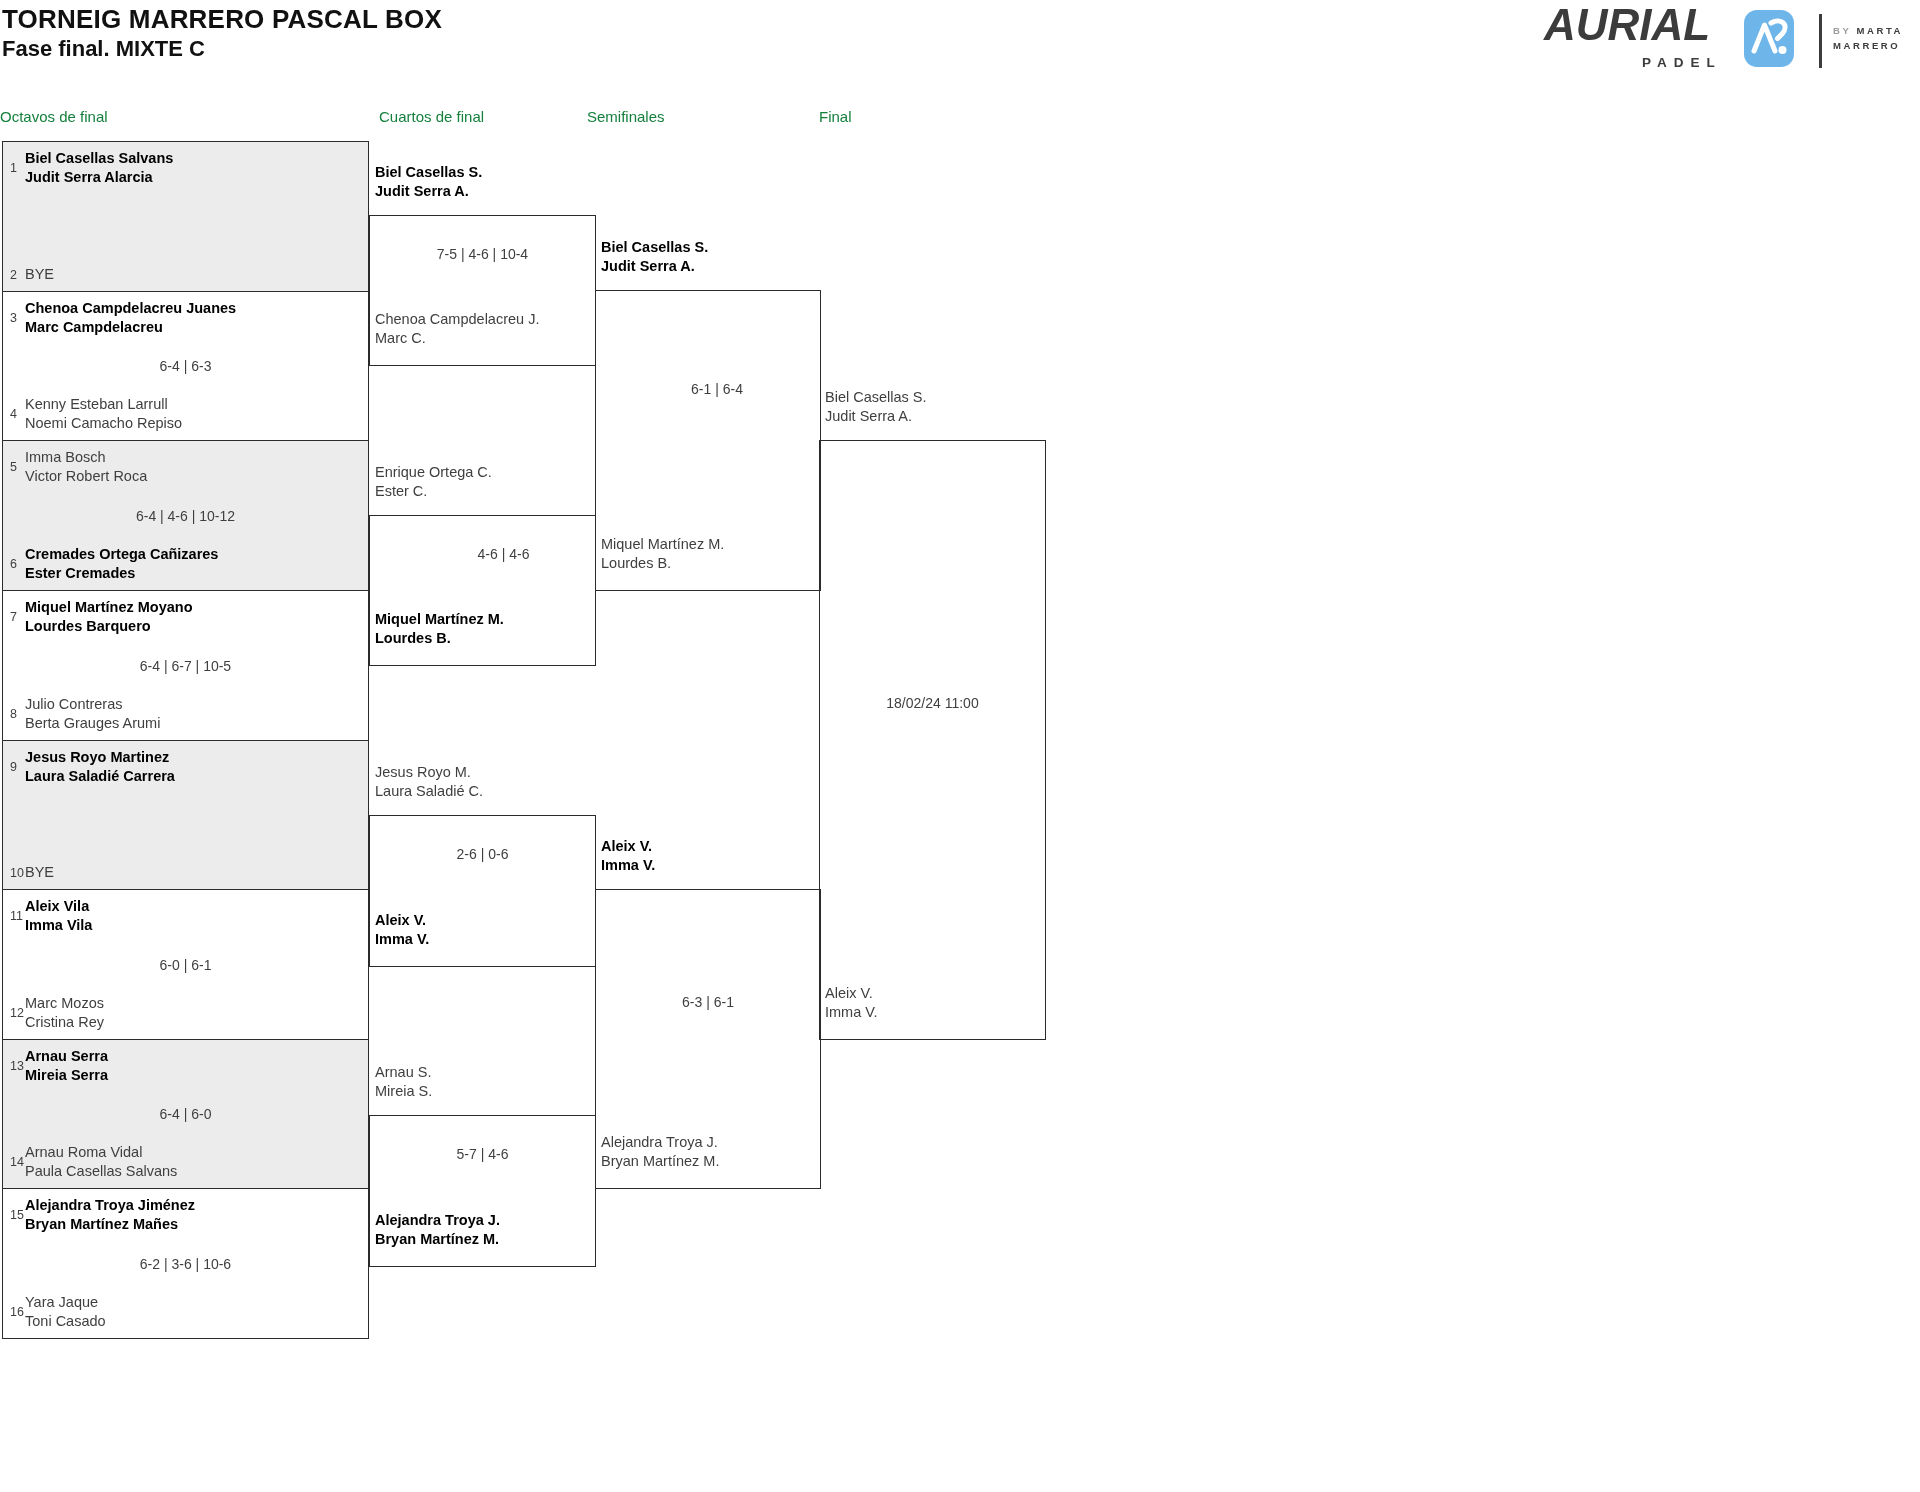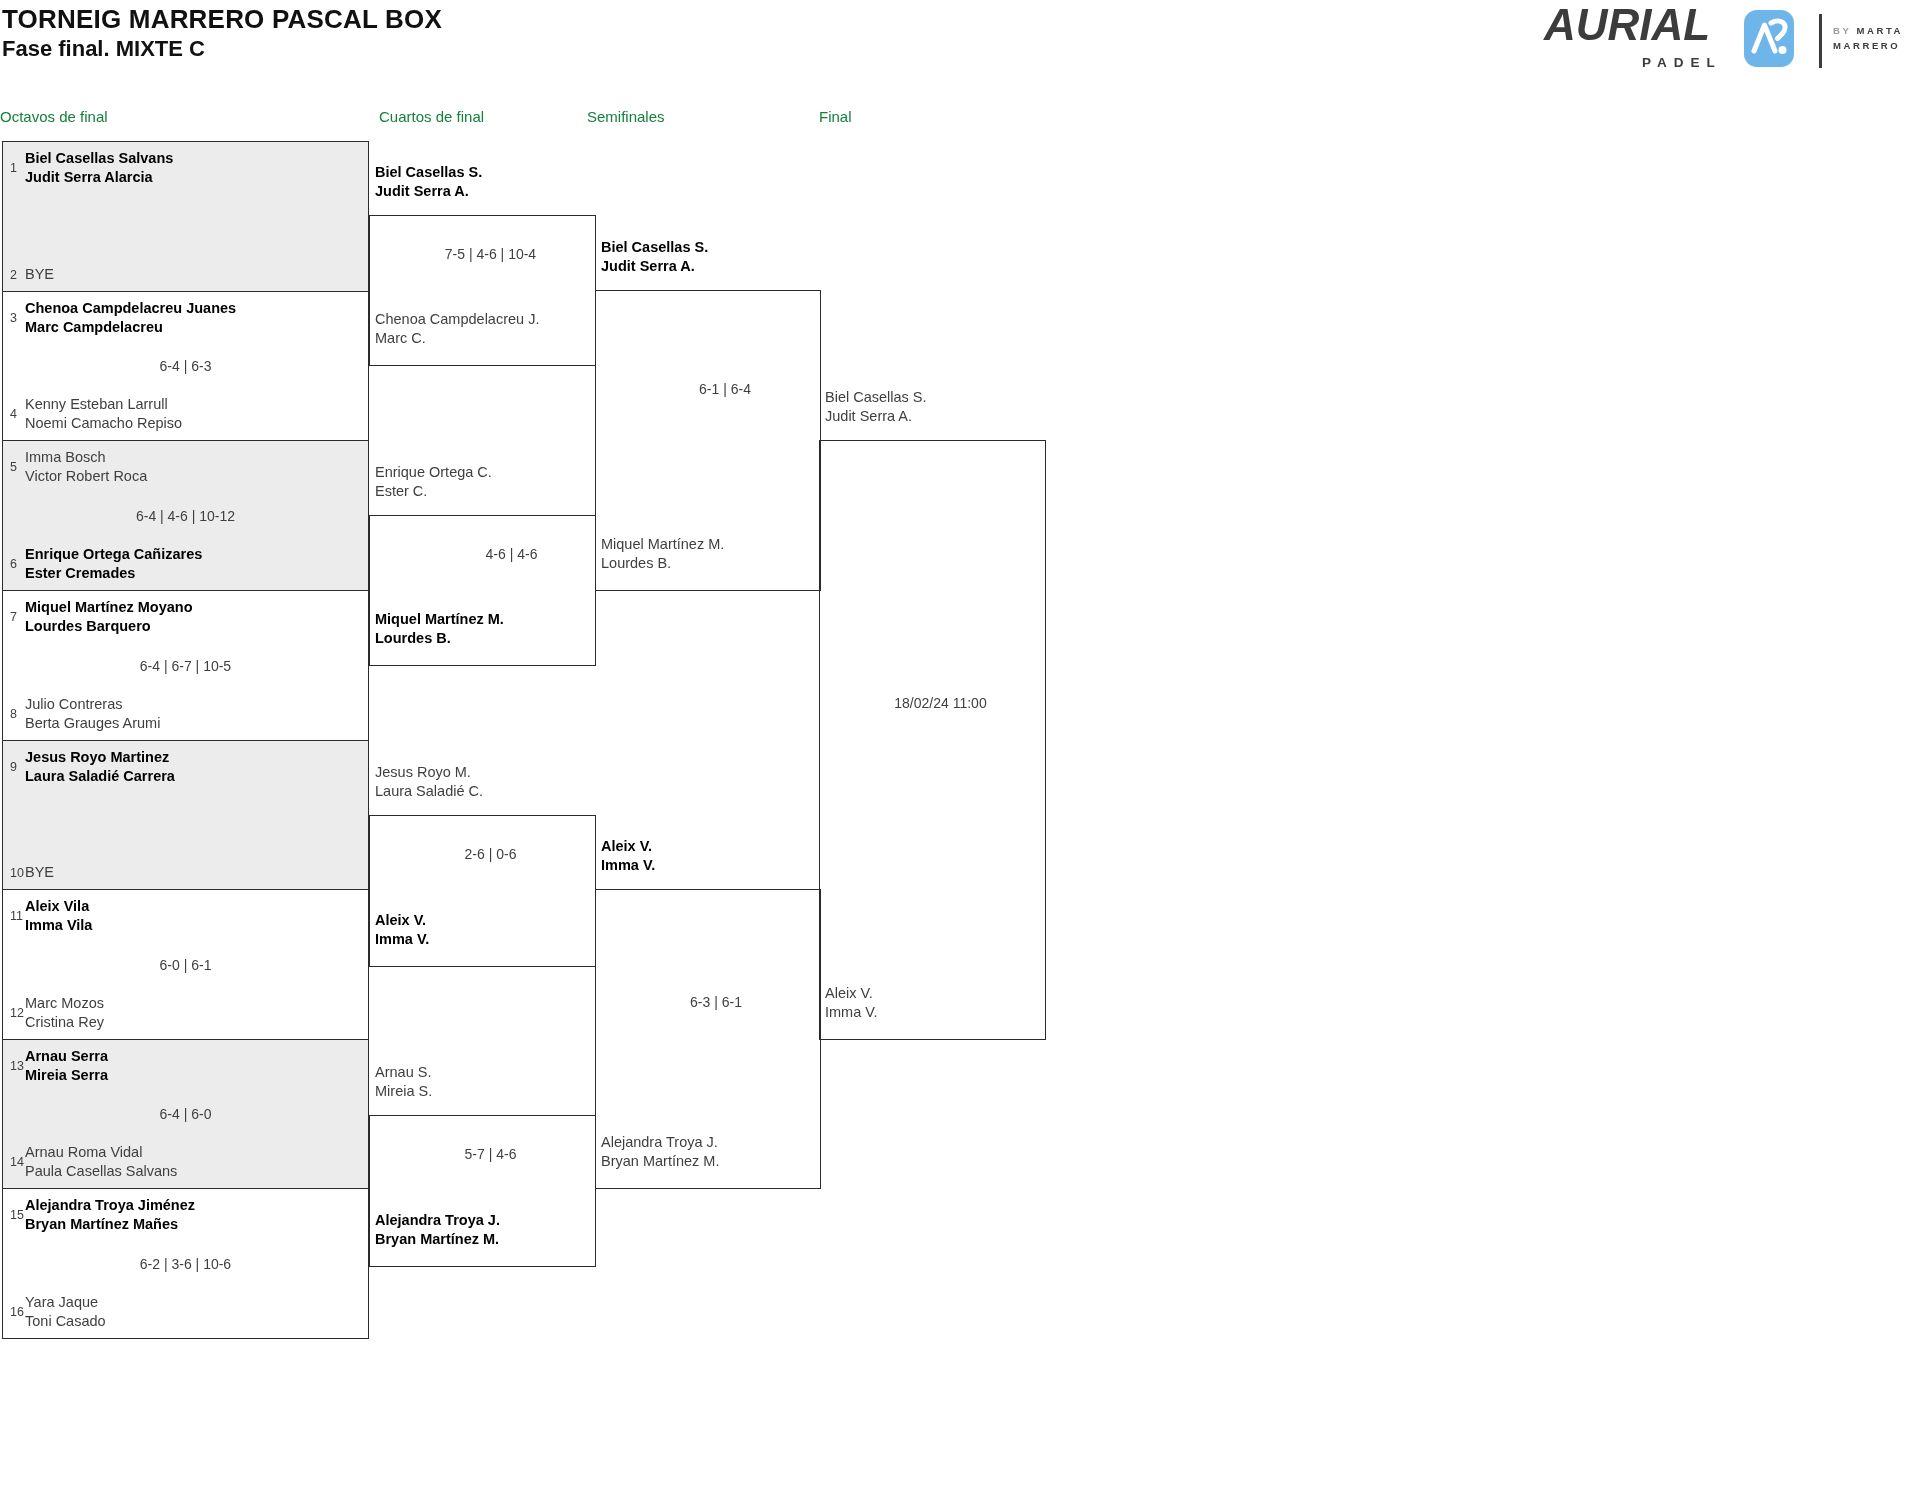--- a/index.html
+++ b/index.html
@@ -36,21 +36,21 @@
   .seed{width:15px;margin-left:7px;font-size:12.5px;color:#3f3f3f;flex:none;}
   .names{font-size:14.5px;line-height:19px;color:#3f3f3f;}
   .names.w{font-weight:700;color:#000;}
   .oscore{position:absolute;left:0;right:0;top:50%;transform:translateY(-50%);
           text-align:center;font-size:14px;color:#3f3f3f;}
 
   
   .rbox{position:absolute;border:1px solid #2b2b2b;box-sizing:border-box;background:transparent;}
   .lbl{position:absolute;font-size:14.5px;line-height:19px;color:#3f3f3f;white-space:nowrap;}
   .lbl.w{color:#000;font-weight:700;}
-  .rscore{position:absolute;text-align:center;font-size:14px;line-height:18px;color:#3f3f3f;padding-left:8px;}
+  .rscore{position:absolute;text-align:center;font-size:14px;line-height:18px;color:#3f3f3f;}
 </style>
 </head>
 <body>
 
 <div class="stage">
 
   <div class="titlebox">
     <div class="t1">TORNEIG MARRERO PASCAL BOX</div>
     <div class="t2">Fase final. MIXTE C</div>
   </div>
@@ -120,21 +120,21 @@
       <span class="seed">5</span>
       <div class="names">
           <div>Imma Bosch</div>
           <div>Victor Robert Roca</div>
         </div>
     </div>
     <div class="oscore">6-4 | 4-6 | 10-12</div>
     <div class="team tbot">
       <span class="seed">6</span>
       <div class="names w">
-          <div>Enrique Ortega Cañizares</div>
+          <div>Cremades Ortega Cañizares</div>
           <div>Ester Cremades</div>
         </div>
     </div>
   </div>
 
   <div class="blk" style="top:590px;height:151px">
     <div class="team ttop">
       <span class="seed">7</span>
       <div class="names w">
           <div>Miquel Martínez Moyano</div>

